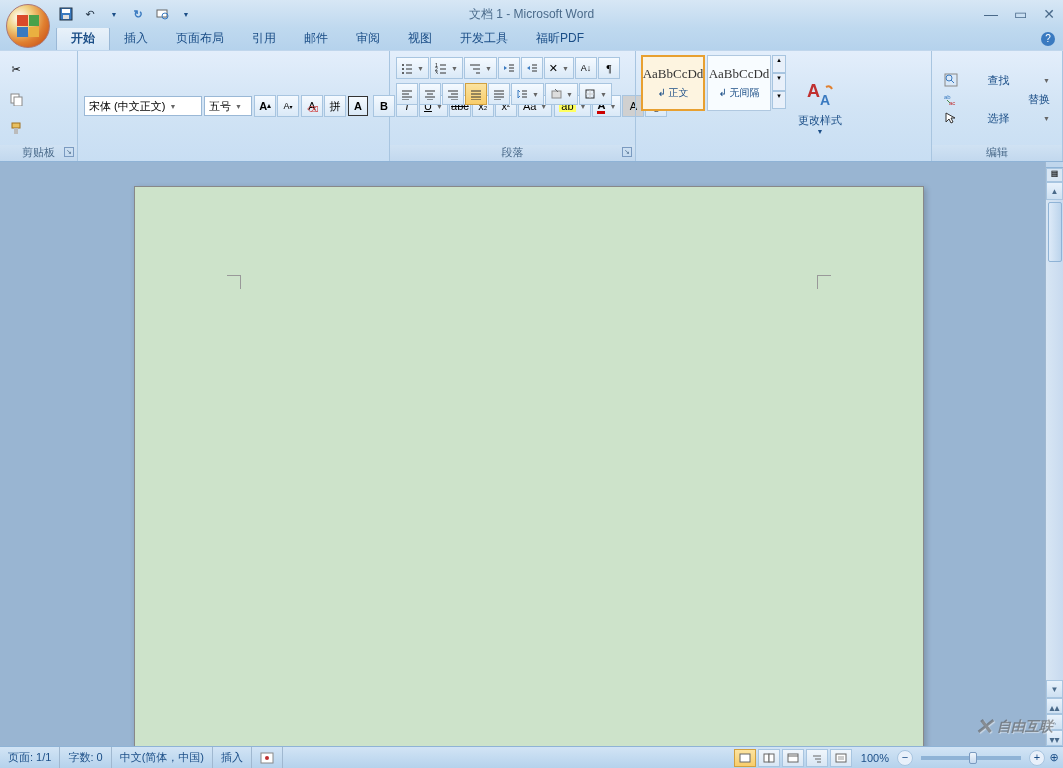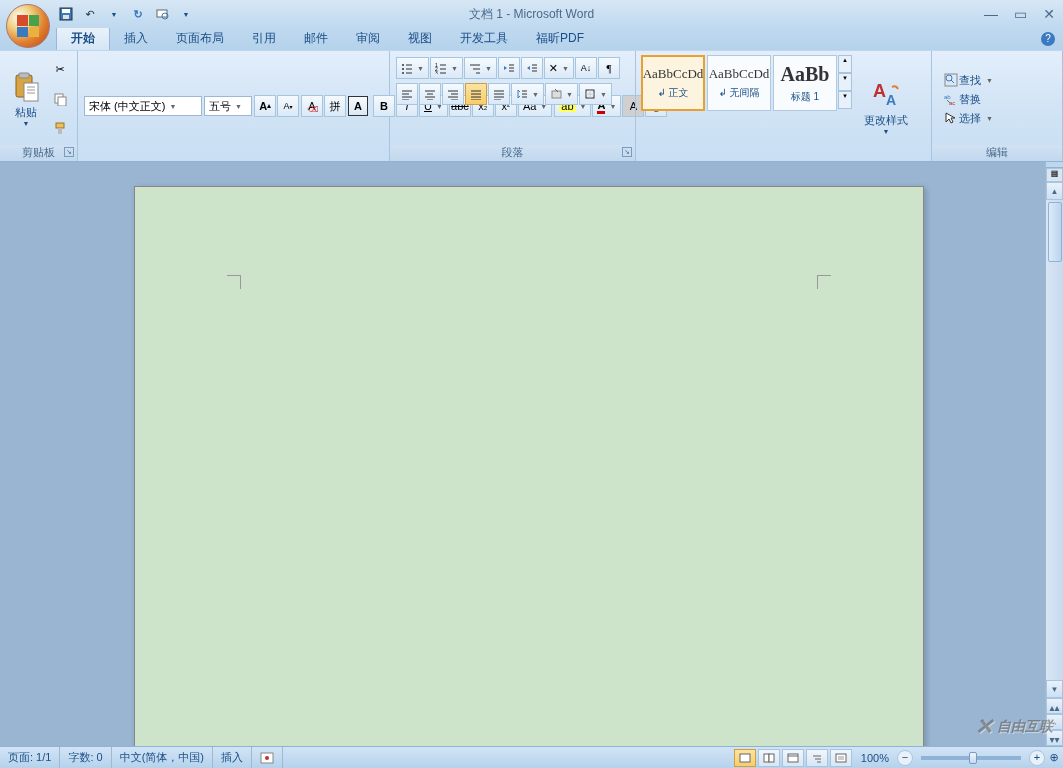--- a/index.html
+++ b/index.html
@@ -47,21 +47,21 @@
 .rbtn.toggled { background:linear-gradient(to bottom,#fbe3a0,#f8cd6a); border-color:#d0a040; }
 
 .style-tile { width:64px; height:56px; border:1px solid #b0c8e0; background:#f8fcff; display:flex; flex-direction:column; align-items:center; justify-content:center; margin:2px 1px; cursor:pointer; font-size:11px; }
 .style-tile.selected { border:2px solid #e8a030; background:#fdf4e0; }
 .style-preview { font-size:13px; color:#333; margin-bottom:4px; font-family:"SimSun"; }
 .style-preview.big { font-size:20px; font-weight:bold; }
 .style-name { font-size:10px; color:#1b4e87; }
 .style-scroll { display:flex; flex-direction:column; width:14px; margin:2px 0; }
 .style-scroll-btn { height:18px; border:1px solid #a8c5e0; background:#e8f0fa; font-size:7px; text-align:center; cursor:pointer; }
 
-.edit-item { display:flex; align-items:center; gap:1px; font-size:11px; color:#1b4e87; padding:2px 4px; cursor:pointer; white-space:nowrap; }
+.edit-item { display:flex; align-items:center; gap:1px; font-size:11px; color:#1b4e87; padding:2px 4px; cursor:pointer; white-space:nowrap;justify-content:space-between; }
 .edit-icon { width:14px; height:14px; display:inline-block; }
 
 
 .doc-area { position:absolute; top:162px; left:0; right:0; bottom:22px; background:#9fb9d4; display:flex; }
 .doc-viewport { flex:1; overflow:hidden; position:relative; background:#99b5d2; }
 .page { position:absolute; left:134px; top:24px; width:790px; height:1000px; background:#cde3ca; border:1px solid #888; box-shadow:2px 2px 6px rgba(0,0,0,0.2); }
 .margin-mark { position:absolute; width:14px; height:14px; border-color:#999; border-style:solid; }
 .mm-tl { left:92px; top:88px; border-width:0 0 1px 1px; transform: rotate(180deg);}
 .mm-tr { right:92px; top:88px; border-width:0 1px 1px 0; transform: rotate(180deg);}
 
@@ -138,32 +138,20 @@
   <div class="tab">视图</div>
   <div class="tab">开发工具</div>
   <div class="tab">福昕PDF</div>
 </div>
 <div class="help-btn">?</div>
 
 <div class="ribbon">
 
   <div class="group" style="width:78px">
     <div class="group-body">
-      <div class="big-btn">
-        <svg class="big-btn-icon" width="32" height="32">
-            <rect x="6" y="4" width="16" height="22" rx="2" fill="#d9a441" stroke="#8a6020"></rect>
-            <rect x="9" y="2" width="10" height="5" rx="1" fill="#bbb" stroke="#888"></rect>
-            <rect x="14" y="12" width="14" height="18" fill="#fff" stroke="#888"></rect>
-            <line x1="17" y1="16" x2="25" y2="16" stroke="#999"></line>
-            <line x1="17" y1="19" x2="25" y2="19" stroke="#999"></line>
-            <line x1="17" y1="22" x2="25" y2="22" stroke="#999"></line>
-          </svg>
-        <span class="big-btn-label">粘贴</span>
-        <span class="dropdown-arrow">▼</span>
-      </div>
       <div class="small-col">
         <span class="small-btn">✂</span>
         <span class="small-btn">
             <svg width="14" height="14">
               <rect x="2" y="2" width="8" height="9" fill="#fff" stroke="#888"></rect>
               <rect x="5" y="5" width="8" height="9" fill="#fff" stroke="#888"></rect>
             </svg>
           </span>
         <span class="small-btn">
             <svg width="14" height="14">
@@ -363,24 +351,20 @@
     <div class="group-body">
       <div style="display:flex">
         <div class="style-tile selected">
           <div class="style-preview">AaBbCcDd</div>
           <div class="style-name">↲ <span>正文</span></div>
         </div>
         <div class="style-tile">
           <div class="style-preview">AaBbCcDd</div>
           <div class="style-name">↲ <span>无间隔</span></div>
         </div>
-        <div class="style-tile">
-          <div class="style-preview big">AaBb</div>
-          <div class="style-name">标题 1</div>
-        </div>
         <div class="style-scroll">
           <div class="style-scroll-btn">▴</div>
           <div class="style-scroll-btn">▾</div>
           <div class="style-scroll-btn">▾</div>
         </div>
       </div>
       <div class="big-btn" style="margin-left:6px">
         <svg class="big-btn-icon" width="32" height="32">
             <text x="3" y="18" font-size="18" font-weight="bold" fill="#c03030">A</text>
             <text x="16" y="26" font-size="14" font-weight="bold" fill="#3a7ac0">A</text>

